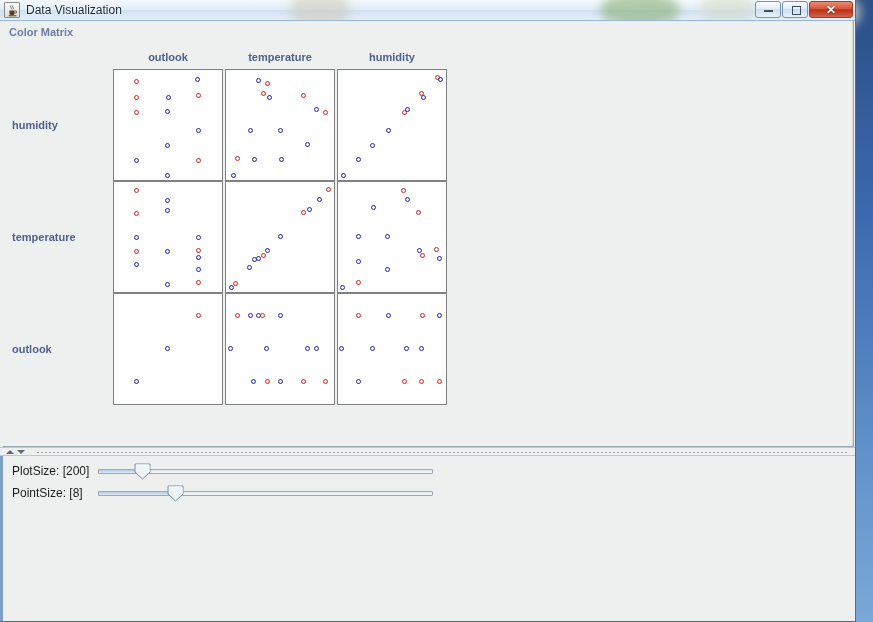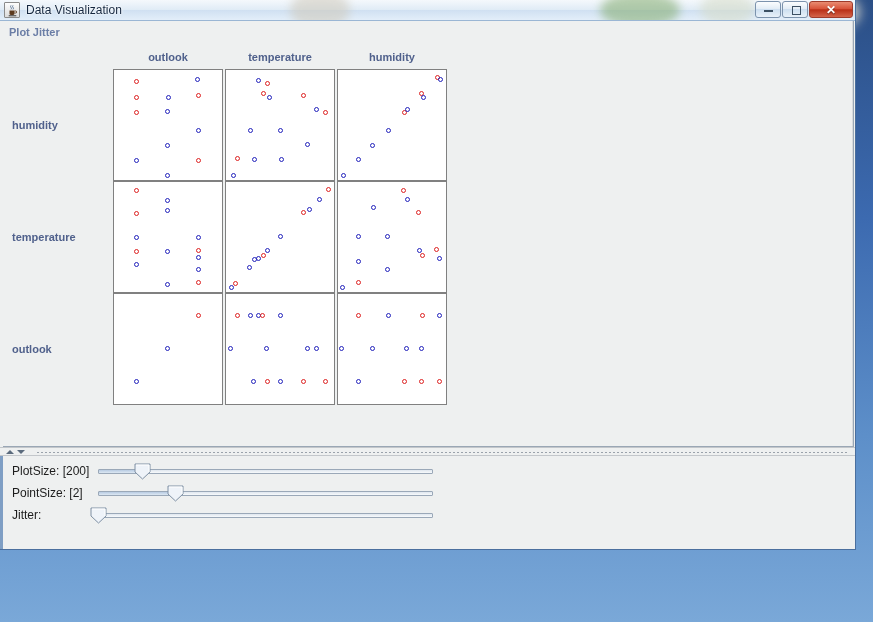--- a/index.html
+++ b/index.html
@@ -12,21 +12,21 @@
   body {
     background: linear-gradient(180deg,#2b4f86 0%,#3c6ab0 35%,#5d8fc9 70%,#7aa8d8 100%);
     position: relative;
   }
   
   .desk-blob { position:absolute; border-radius:50%; filter: blur(6px); opacity:.85; }
 
   
   #window {
     position: absolute; left:0; top:0;
-    width: 856px; height: 550px;
+    width: 856px; height: 622px;
     display: flex; flex-direction: column;
     border: 1px solid #4a6f9e;
     border-left: none; border-top: none;
     background: #f0f0f0;
   }
   
   #titlebar {
     height: 21px; flex: 0 0 21px;
     position: relative;
     display: flex; align-items: center;
@@ -191,21 +191,21 @@
         </div>
       <div class="wb wb-close">✕</div>
     </div>
   </div>
 
   <div id="winbody">
 
     <div id="matrix-pane">
       <div id="matrix-scroll-edge"></div>
       <div id="plot-matrix">
-        <div class="axis-label" style="left:6px; top:5px; color:#6b7ea6;">Plot Jitter</div>
+        <div class="axis-label" style="left:6px; top:5px; color:#6b7ea6;">Color Matrix</div>
 
       <div class="axis-label col-label" style="left: 110px; top: 36px; width: 110px; transform: translateY(-50%); color: rgb(80, 97, 140);">outlook</div>
           <div class="axis-label col-label" style="left: 222px; top: 36px; width: 110px; transform: translateY(-50%); color: rgb(80, 97, 140);">temperature</div>
           <div class="axis-label col-label" style="left: 334px; top: 36px; width: 110px; transform: translateY(-50%); color: rgb(80, 97, 140);">humidity</div>
           <div class="axis-label" style="left: 9px; top: 104px; transform: translateY(-50%); color: rgb(80, 97, 140);">humidity</div>
           <div class="axis-label" style="left: 9px; top: 216px; transform: translateY(-50%); color: rgb(80, 97, 140);">temperature</div>
           <div class="axis-label" style="left: 9px; top: 328px; transform: translateY(-50%); color: rgb(80, 97, 140);">outlook</div>
           <div class="plot-cell" style="left: 110px; top: 48px; width: 110px; height: 112px;">
             <span class="pt" style="left: 21%; top: 11%; color: rgb(221, 34, 34);"></span>
             <span class="pt" style="left: 78%; top: 9%; color: rgb(34, 34, 187);"></span>
@@ -348,43 +348,30 @@
           <div class="knob" style="left: 13%;">
             <svg width="17" height="17" viewBox="0 0 17 17">
               <path d="M1 1 h15 v8 l-7.5 7 L1 9 z" fill="#eef3f9" stroke="#7e90a4" stroke-width="1"></path>
               <path d="M2 2 h13 v7" fill="none" stroke="#ffffff" stroke-width="1"></path>
             </svg>
           </div>
         </div>
       </div>
 
       <div class="ctl-row">
-        <div class="ctl-label">PointSize: [2]</div>
+        <div class="ctl-label">PointSize: [8]</div>
         <div class="slider">
           <div class="track"></div>
           <div class="fill" style="width: calc(23% - 2px);"></div>
           <div class="knob" style="left: 23%;">
             <svg width="17" height="17" viewBox="0 0 17 17">
               <path d="M1 1 h15 v8 l-7.5 7 L1 9 z" fill="#eef3f9" stroke="#7e90a4" stroke-width="1"></path>
               <path d="M2 2 h13 v7" fill="none" stroke="#ffffff" stroke-width="1"></path>
             </svg>
           </div>
         </div>
       </div>
 
-      <div class="ctl-row">
-        <div class="ctl-label">Jitter:</div>
-        <div class="slider">
-          <div class="track"></div>
-          <div class="fill" style="width: calc(0% - 2px);"></div>
-          <div class="knob" style="left: 0%;">
-            <svg width="17" height="17" viewBox="0 0 17 17">
-              <path d="M1 1 h15 v8 l-7.5 7 L1 9 z" fill="#eef3f9" stroke="#7e90a4" stroke-width="1"></path>
-              <path d="M2 2 h13 v7" fill="none" stroke="#ffffff" stroke-width="1"></path>
-            </svg>
-          </div>
-        </div>
-      </div>
 
 
     </div>
   </div>
 </div>
 
 </body></html>

